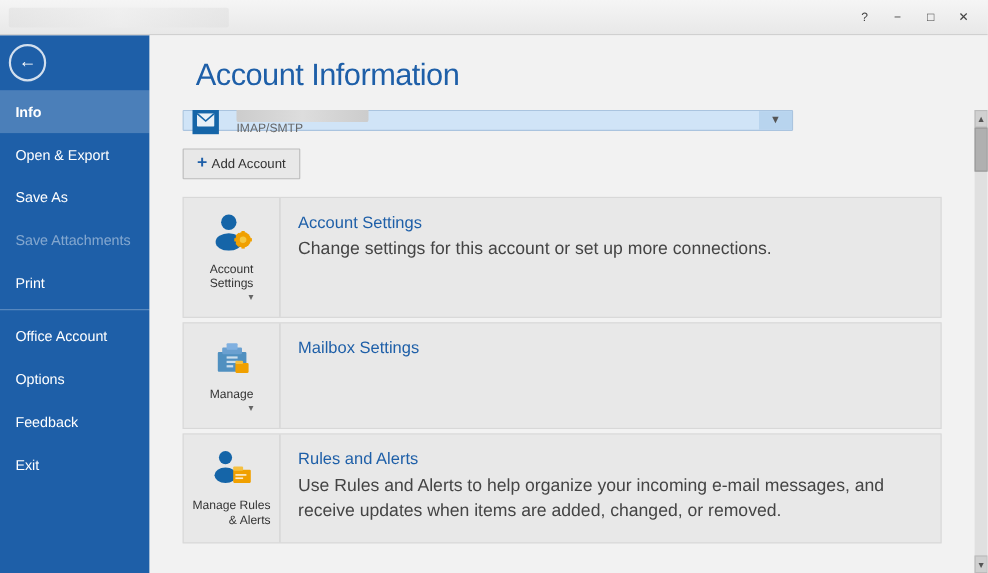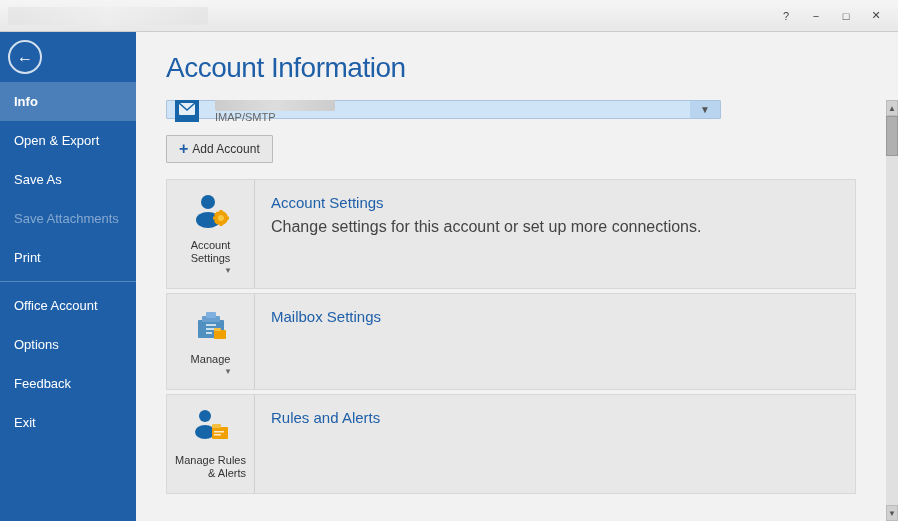--- a/index.html
+++ b/index.html
@@ -72,20 +72,21 @@
       flex: 1;
       background: #f2f2f2;
       display: flex;
       flex-direction: column;
       overflow: hidden;
     }
 
     .content-header {
       padding: 20px 30px 16px 30px;
       flex-shrink: 0;
+      margin-left: 12px;
     }
     .content-header h1 {
       font-size: 28px;
       font-weight: 300;
       color: #1e5fa8;
       letter-spacing: -0.5px;
     }
 
     .content-area {
       flex: 1;
@@ -396,20 +397,21 @@
                 <rect x="22" y="24" width="10" height="1.5" fill="white" opacity="0.8"></rect>
                 <rect x="22" y="27" width="7" height="1.5" fill="white" opacity="0.8"></rect>
               </svg>
             </div>
             <div class="card-icon-label">
               <span>Manage Rules<br>&amp; Alerts</span>
             </div>
           </div>
           <div class="card-content">
             <div class="card-title">Rules and Alerts</div>
+            <div class="card-desc">Use Rules and Alerts to help organize your incoming e-mail messages, and receive updates when items are added, changed, or removed.</div>
           </div>
         </div>
 
       </div>
 
       <div class="scrollbar-track">
         <div class="scroll-btn">
           <span>▲</span>
         </div>
         <div class="scroll-thumb-area">

